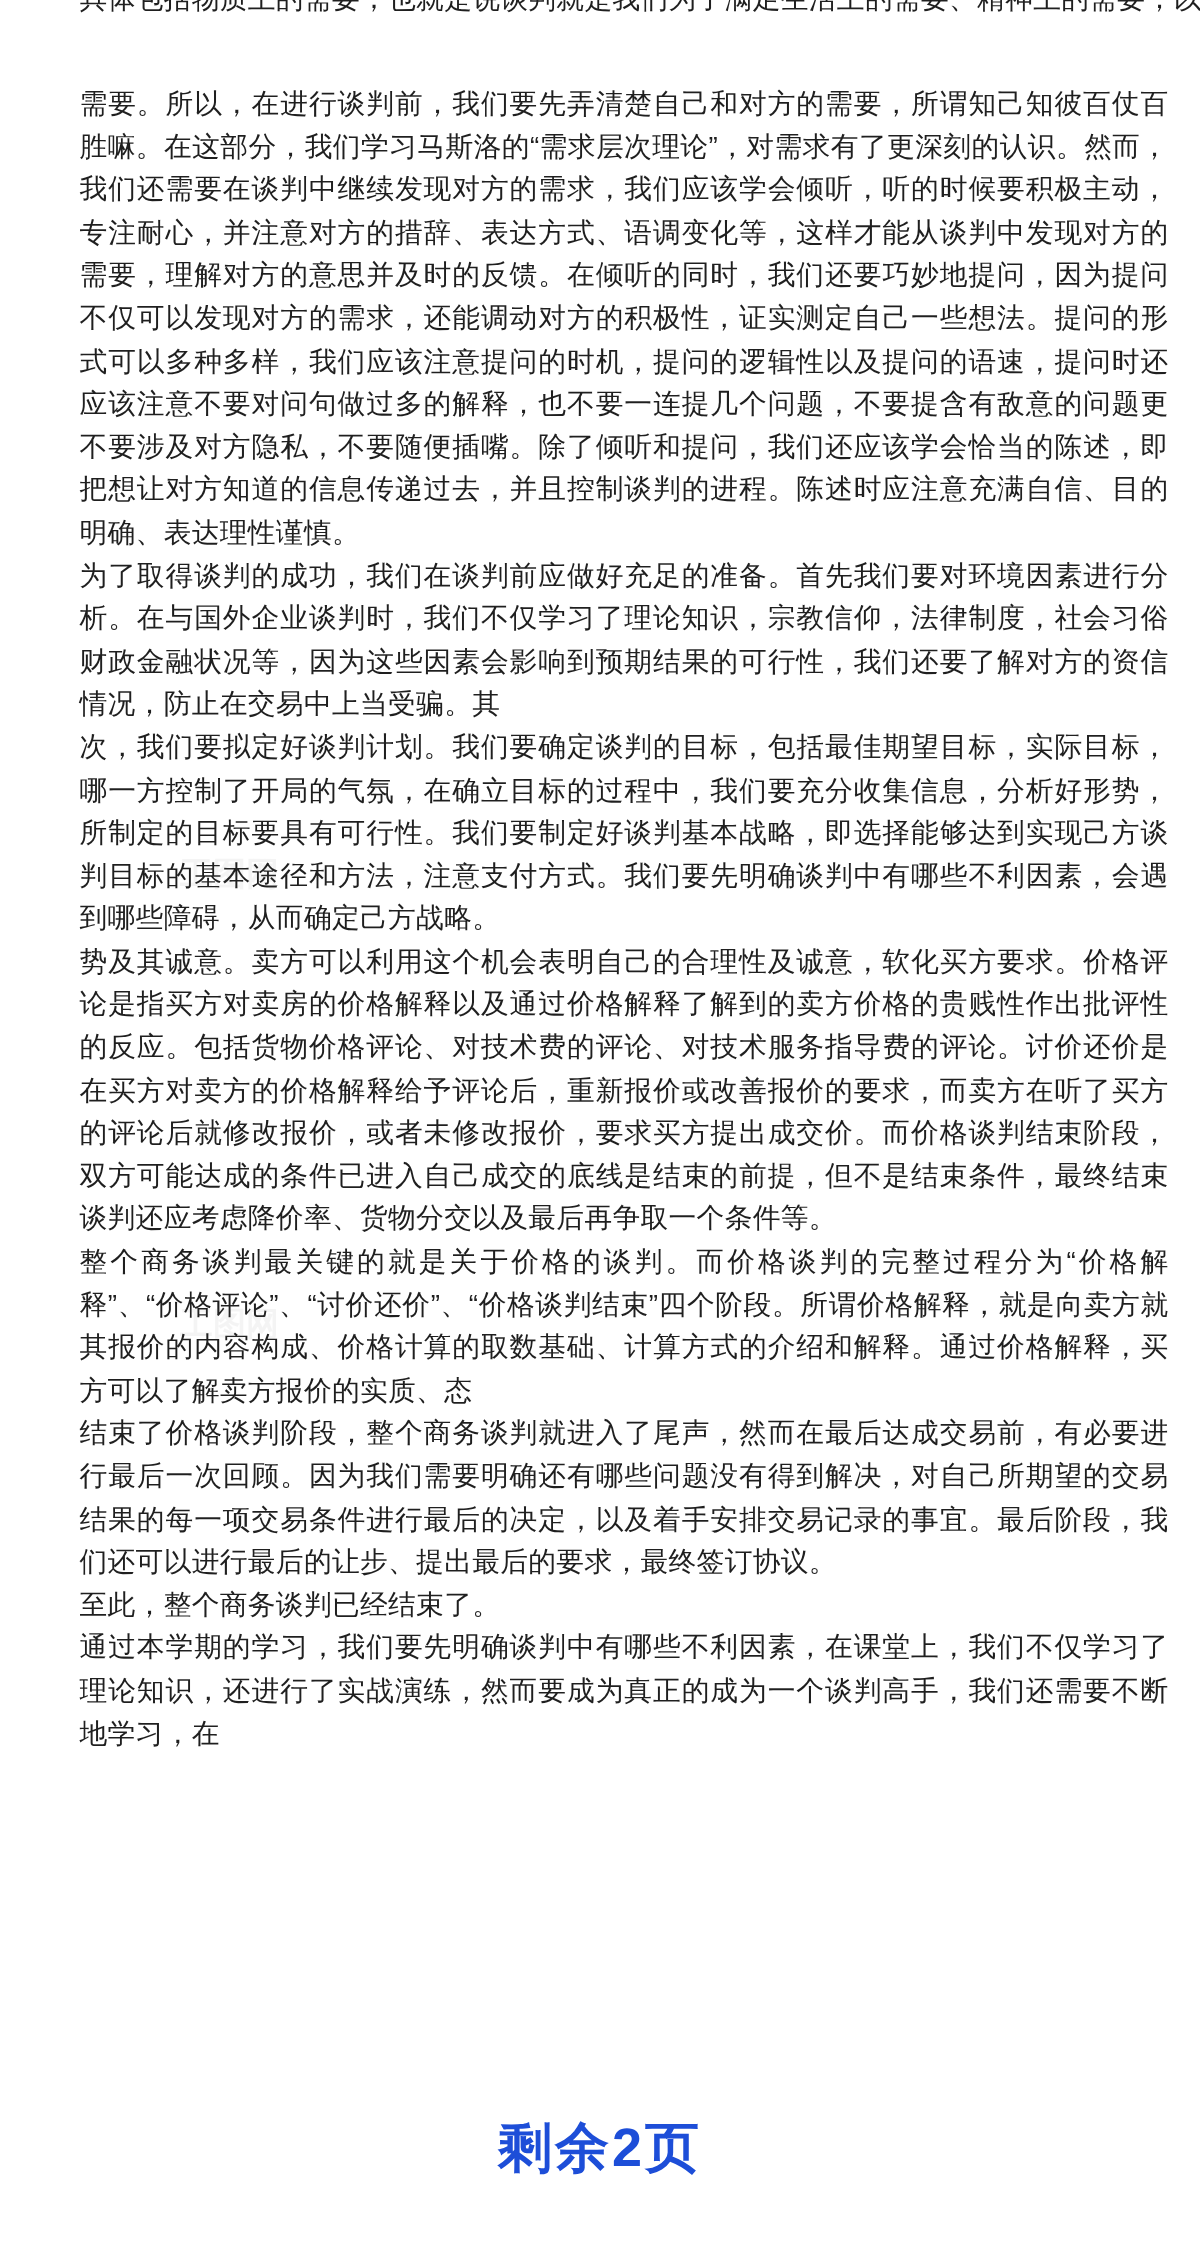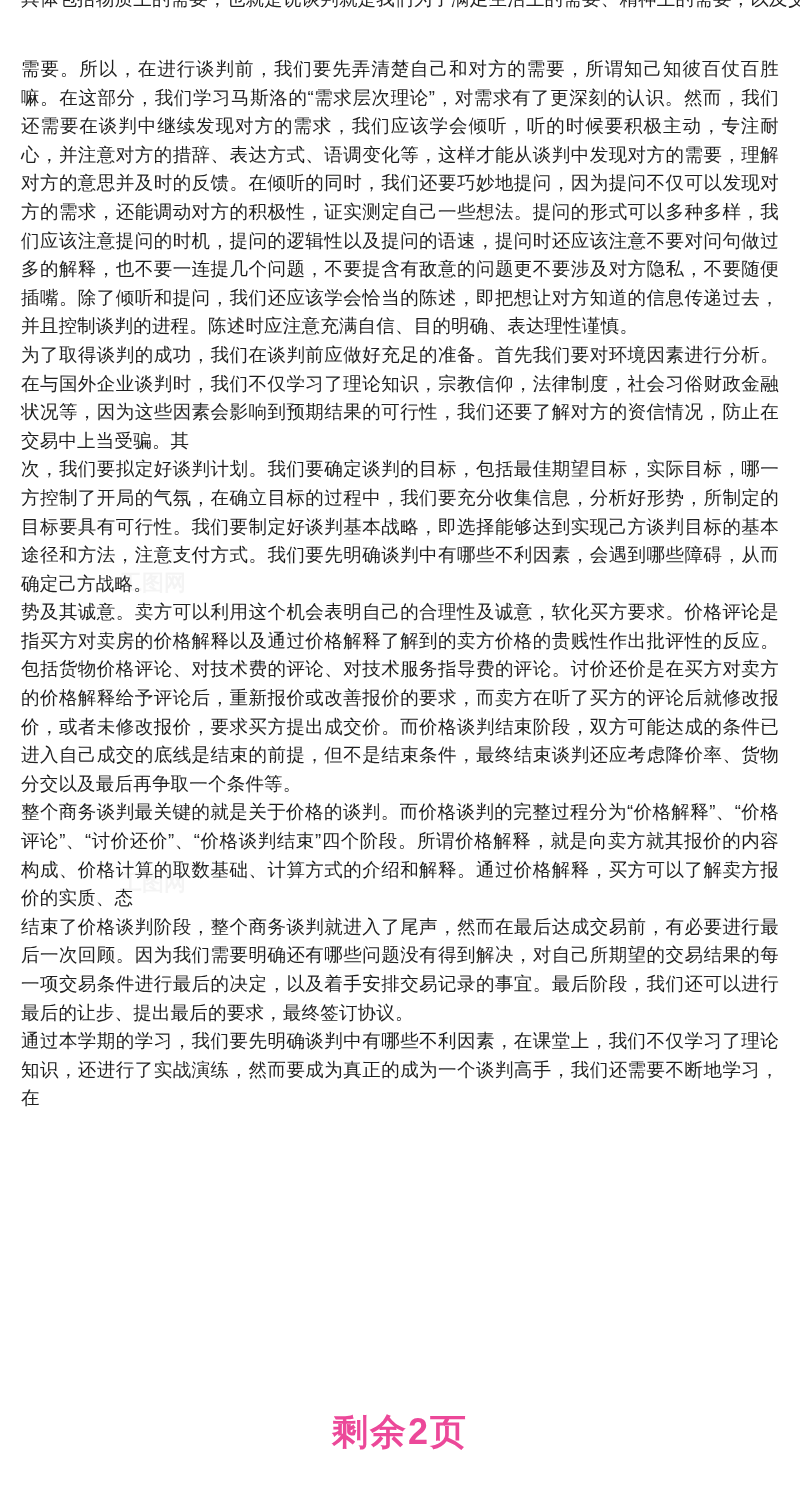--- a/index.html
+++ b/index.html
@@ -13,20 +13,21 @@
     background: #ffffff;
     overflow: hidden;
     position: relative;
     font-family: "Liberation Sans", "DejaVu Sans", sans-serif;
     color: #1f1f1f;
   }
   .page {
     position: relative;
     width: 800px;
     height: 1498px;
+    padding-left: 32px;
   }
   
   .clipped-line {
     height: 13px;
     overflow: hidden;
     padding: 0 21px;
   }
   .clipped-line span {
     display: block;
     font-size: 18.5px;
@@ -64,40 +65,41 @@
     position: absolute;
     left: 0;
     top: 1408px;
     width: 800px;
     display: flex;
     justify-content: center;
     align-items: baseline;
     gap: 52px;
     font-size: 36px;
     font-weight: 700;
-    color: #ec4899;
+    color: #1d4ed8;
     letter-spacing: 2px;
   }
 </style>
 </head>
 <body>
 
 <div class="page">
 
   <div class="clipped-line">
     <span>具体包括物质上的需要，也就是说谈判就是我们为了满足生活上的需要、精神上的需要，以及交易赚钱的</span>
   </div>
 
   <div class="content" id="paragraphs">
       <p class="para">需要。所以，在进行谈判前，我们要先弄清楚自己和对方的需要，所谓知己知彼百仗百胜嘛。在这部分，我们学习马斯洛的“需求层次理论”，对需求有了更深刻的认识。然而，我们还需要在谈判中继续发现对方的需求，我们应该学会倾听，听的时候要积极主动，专注耐心，并注意对方的措辞、表达方式、语调变化等，这样才能从谈判中发现对方的需要，理解对方的意思并及时的反馈。在倾听的同时，我们还要巧妙地提问，因为提问不仅可以发现对方的需求，还能调动对方的积极性，证实测定自己一些想法。提问的形式可以多种多样，我们应该注意提问的时机，提问的逻辑性以及提问的语速，提问时还应该注意不要对问句做过多的解释，也不要一连提几个问题，不要提含有敌意的问题更不要涉及对方隐私，不要随便插嘴。除了倾听和提问，我们还应该学会恰当的陈述，即把想让对方知道的信息传递过去，并且控制谈判的进程。陈述时应注意充满自信、目的明确、表达理性谨慎。</p>
       <p class="para">为了取得谈判的成功，我们在谈判前应做好充足的准备。首先我们要对环境因素进行分析。在与国外企业谈判时，我们不仅学习了理论知识，宗教信仰，法律制度，社会习俗财政金融状况等，因为这些因素会影响到预期结果的可行性，我们还要了解对方的资信情况，防止在交易中上当受骗。其</p>
       <p class="para">次，我们要拟定好谈判计划。我们要确定谈判的目标，包括最佳期望目标，实际目标，哪一方控制了开局的气氛，在确立目标的过程中，我们要充分收集信息，分析好形势，所制定的目标要具有可行性。我们要制定好谈判基本战略，即选择能够达到实现己方谈判目标的基本途径和方法，注意支付方式。我们要先明确谈判中有哪些不利因素，会遇到哪些障碍，从而确定己方战略。</p>
       <p class="para">势及其诚意。卖方可以利用这个机会表明自己的合理性及诚意，软化买方要求。价格评论是指买方对卖房的价格解释以及通过价格解释了解到的卖方价格的贵贱性作出批评性的反应。包括货物价格评论、对技术费的评论、对技术服务指导费的评论。讨价还价是在买方对卖方的价格解释给予评论后，重新报价或改善报价的要求，而卖方在听了买方的评论后就修改报价，或者未修改报价，要求买方提出成交价。而价格谈判结束阶段，双方可能达成的条件已进入自己成交的底线是结束的前提，但不是结束条件，最终结束谈判还应考虑降价率、货物分交以及最后再争取一个条件等。</p>
       <p class="para">整个商务谈判最关键的就是关于价格的谈判。而价格谈判的完整过程分为“价格解释”、“价格评论”、“讨价还价”、“价格谈判结束”四个阶段。所谓价格解释，就是向卖方就其报价的内容构成、价格计算的取数基础、计算方式的介绍和解释。通过价格解释，买方可以了解卖方报价的实质、态</p>
       <p class="para">结束了价格谈判阶段，整个商务谈判就进入了尾声，然而在最后达成交易前，有必要进行最后一次回顾。因为我们需要明确还有哪些问题没有得到解决，对自己所期望的交易结果的每一项交易条件进行最后的决定，以及着手安排交易记录的事宜。最后阶段，我们还可以进行最后的让步、提出最后的要求，最终签订协议。</p>
+      <p class="para">至此，整个商务谈判已经结束了。</p>
       <p class="para">通过本学期的学习，我们要先明确谈判中有哪些不利因素，在课堂上，我们不仅学习了理论知识，还进行了实战演练，然而要成为真正的成为一个谈判高手，我们还需要不断地学习，在</p>
     </div>
 
   <span class="watermark wm-1">工图网</span>
   <span class="watermark wm-2">工图网</span>
 
   <div class="footer">
     <span>剩余2页</span>
   </div>
 

